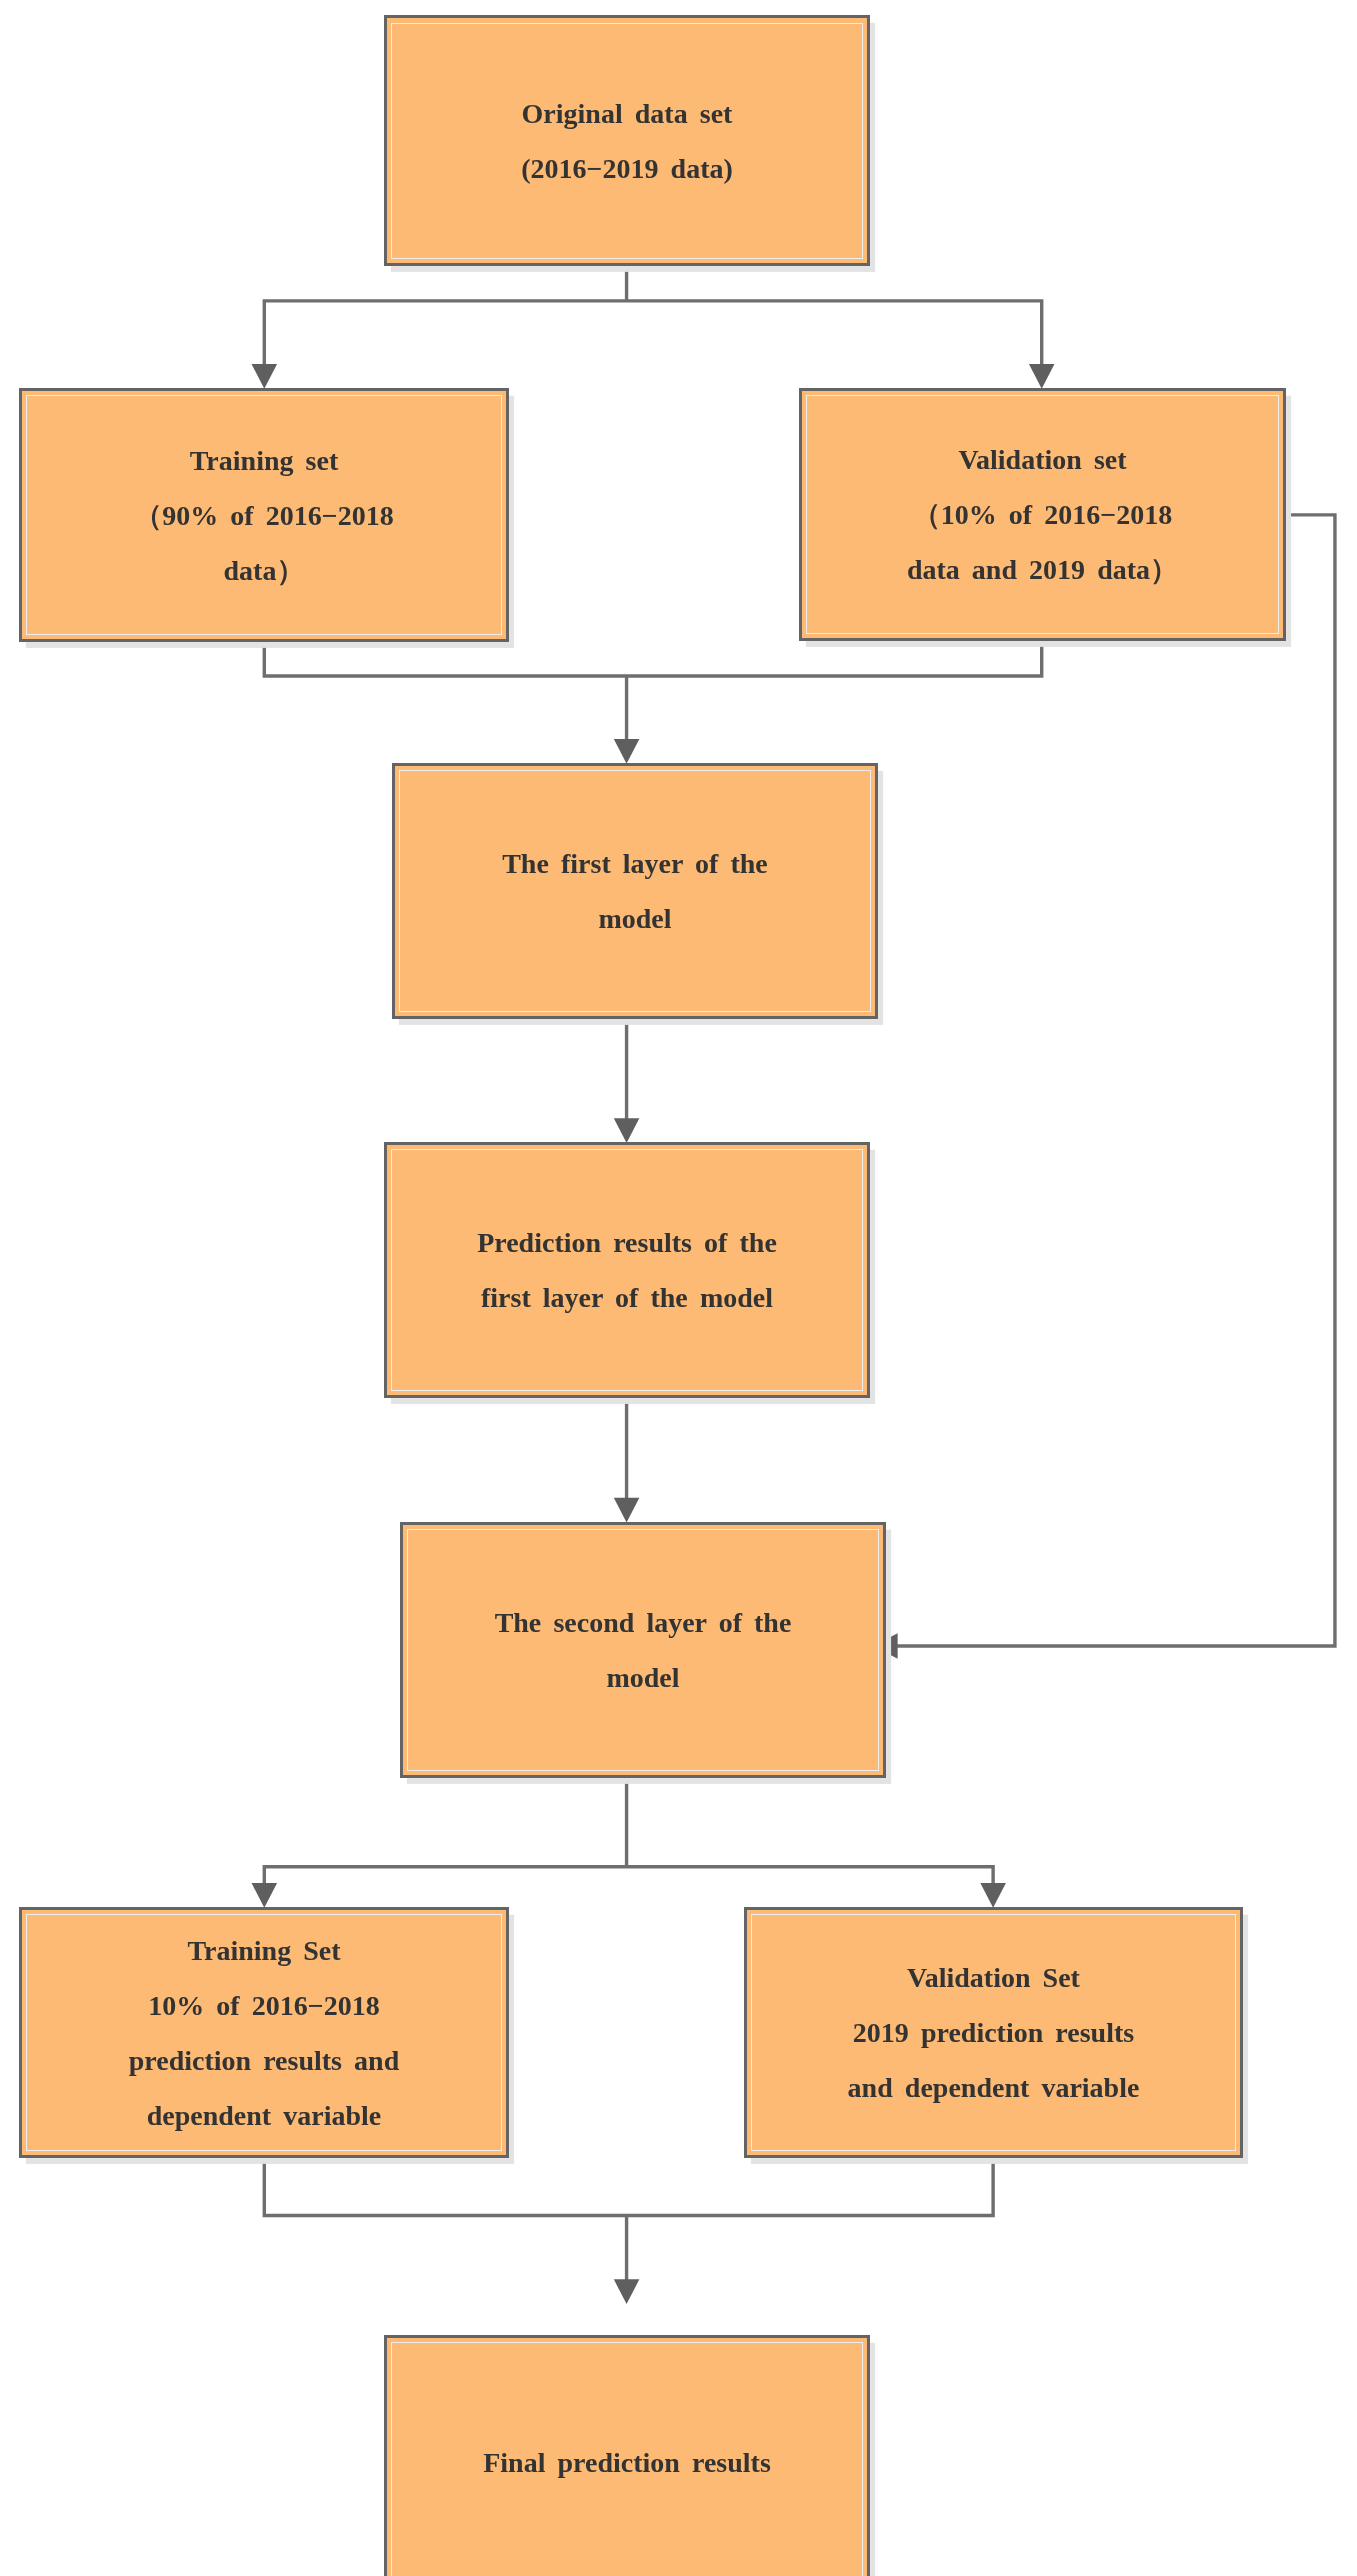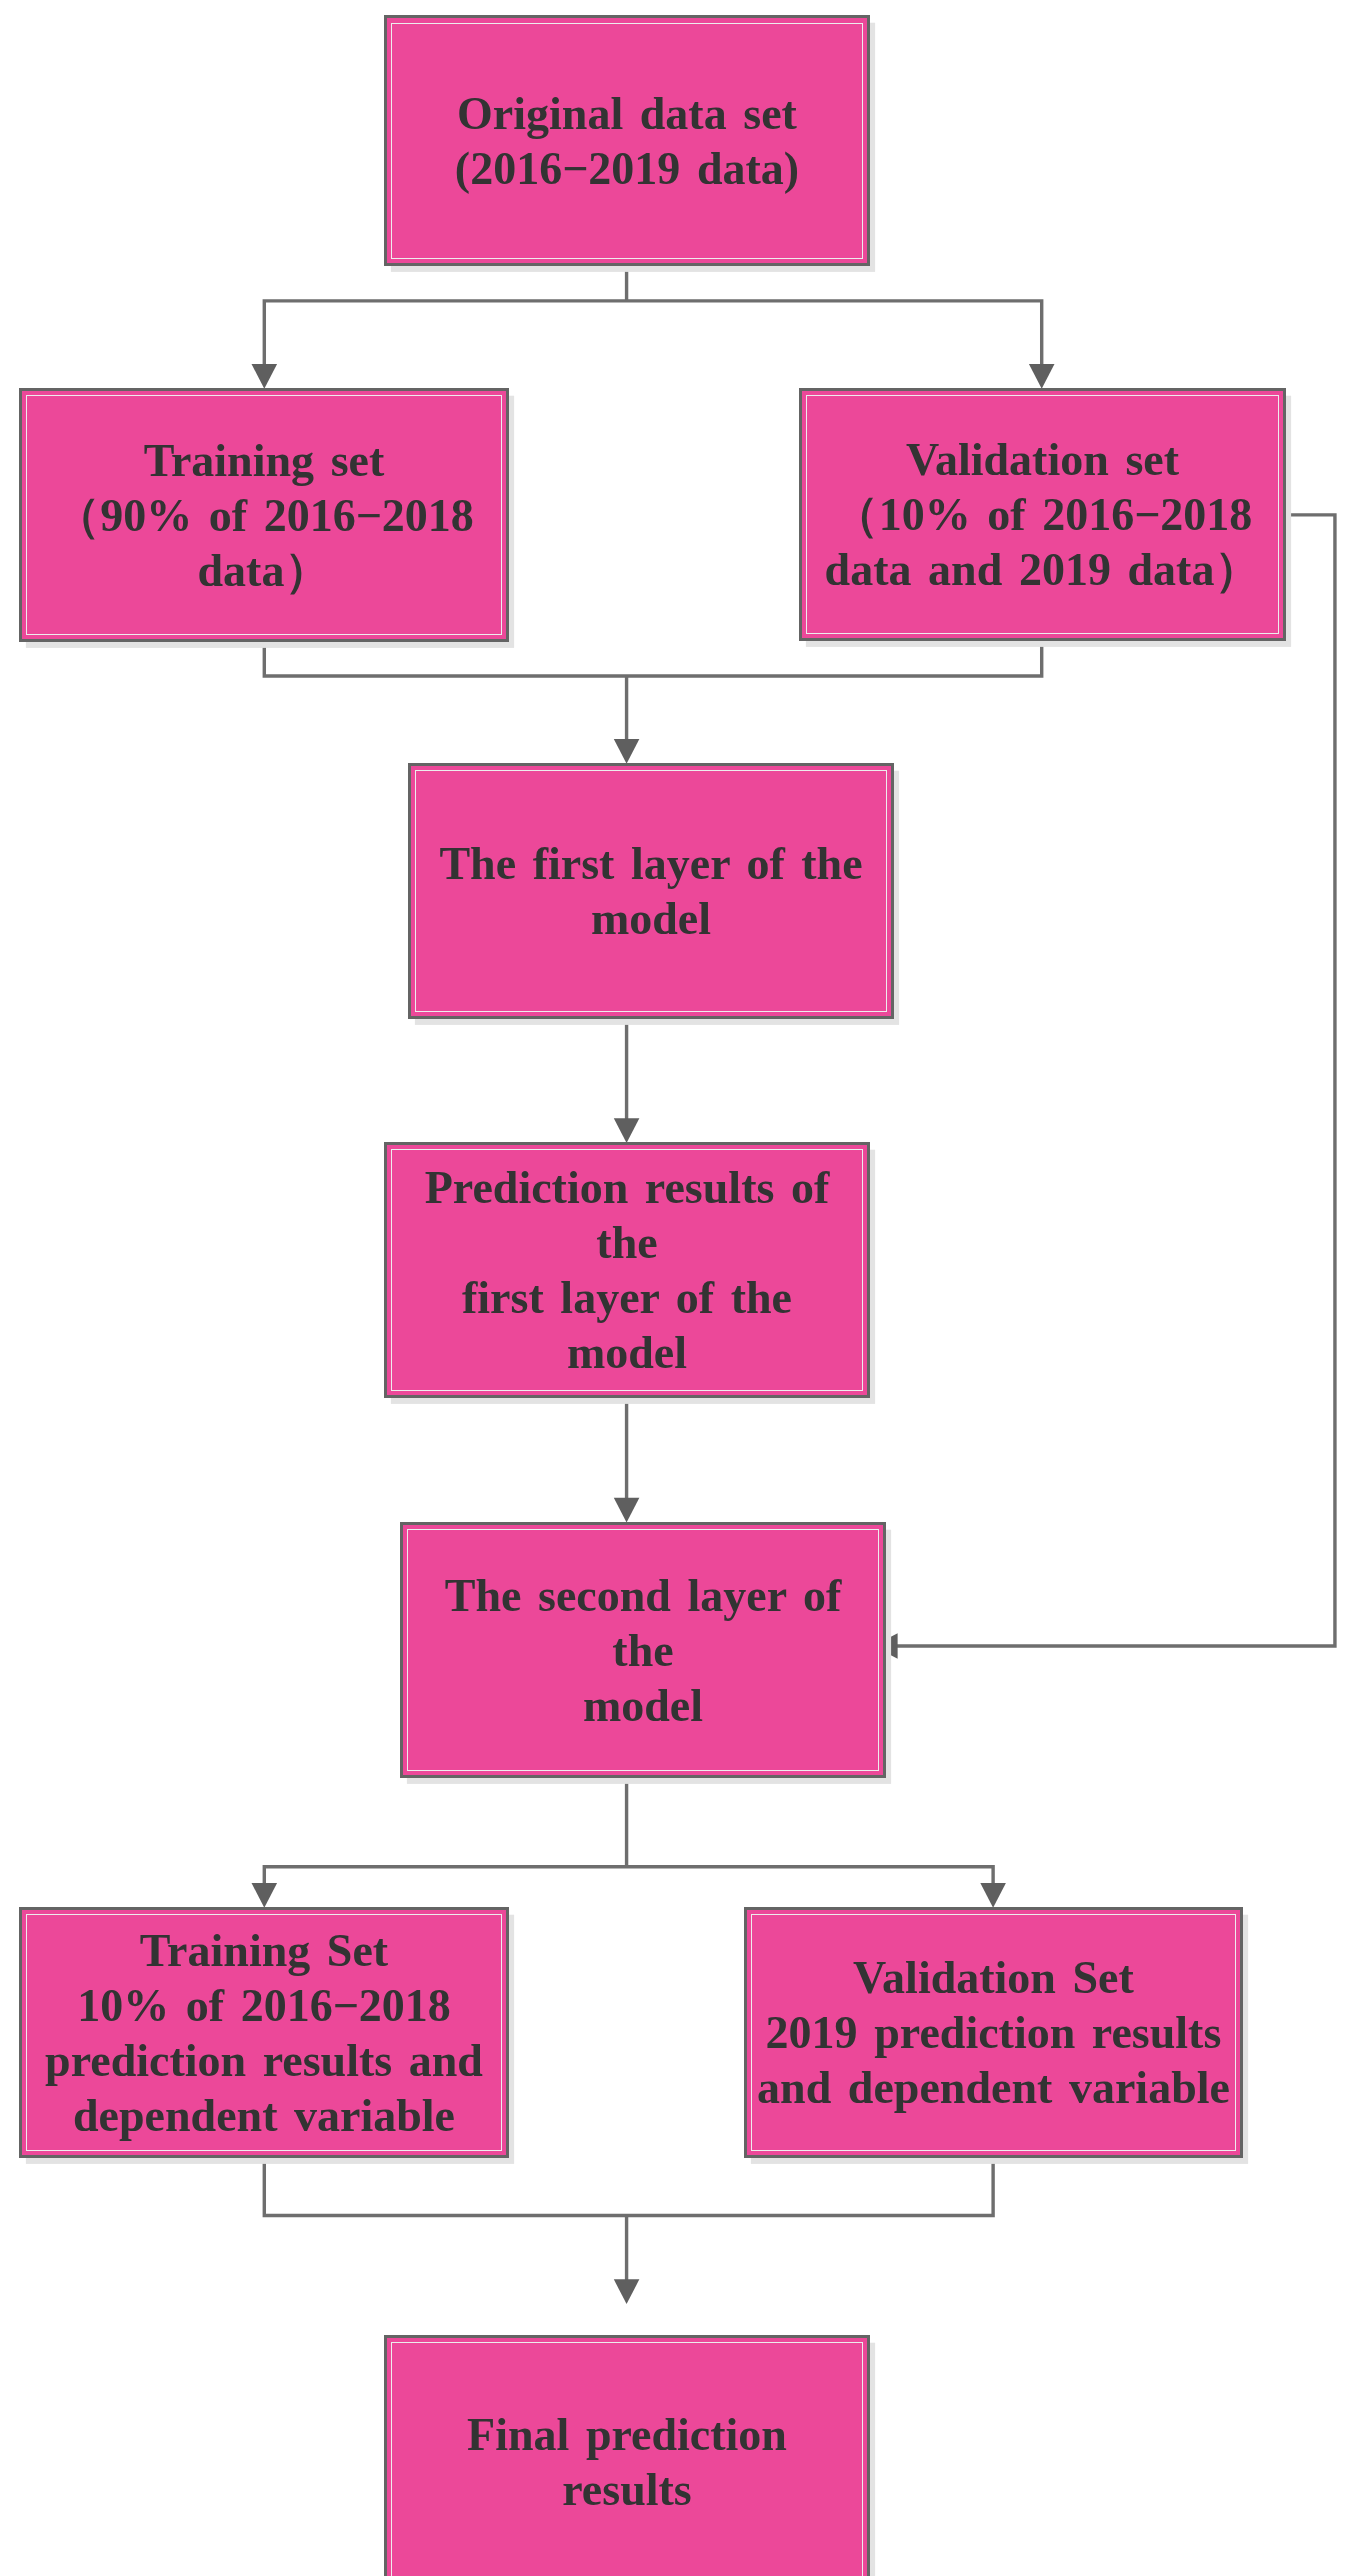--- a/index.html
+++ b/index.html
@@ -7,25 +7,25 @@
   body{
     width:1358px;height:2576px;position:relative;background:#ffffff;
     font-family:"Liberation Serif","DejaVu Serif",serif;
   }
   .canvas{position:absolute;inset:0;width:1358px;height:2576px;}
   svg.edges{position:absolute;left:0;top:0;z-index:0;}
   svg.edges path{stroke:#6e6e6e;stroke-width:4;fill:none;}
   svg.edges polygon{fill:#5f5f5f;stroke:none;}
   .node{
     position:absolute;z-index:1;box-sizing:border-box;
-    background:#ec4899;border:3.4px solid #646464;
+    background:#fdba74;border:3.4px solid #646464;
     box-shadow:6px 6.8px 0 -0.9px #e3e3e3;
     display:flex;align-items:center;justify-content:center;
     text-align:center;color:#333333;font-weight:bold;
-    font-size:46px;line-height:55px;word-spacing:5.1px;
+    font-size:28px;line-height:55px;word-spacing:5.1px;
     white-space:pre-line;
   }
   .node::before{
     content:"";position:absolute;inset:4.3px;
     border:1.7px solid #ededed;pointer-events:none;
   }
   .node .label{position:relative;padding:0 8.5px;}
 </style>
 </head>
 <body>
@@ -86,21 +86,21 @@
 （90% of 2016−2018
 data）</span>
   </div>
 
   <div class="node" style="left:799px;top:388px;width:487px;height:253px;">
     <span class="label">Validation set
 （10% of 2016−2018
 data and 2019 data）</span>
   </div>
 
-  <div class="node" style="left:408px;top:763px;width:486px;height:256px;">
+  <div class="node" style="left:392px;top:763px;width:486px;height:256px;">
     <span class="label">The first layer of the
 model</span>
   </div>
 
   <div class="node" style="left:384px;top:1142px;width:486px;height:256px;">
     <span class="label">Prediction results of the
 first layer of the model</span>
   </div>
 
   <div class="node" style="left:400px;top:1522px;width:486px;height:256px;">

